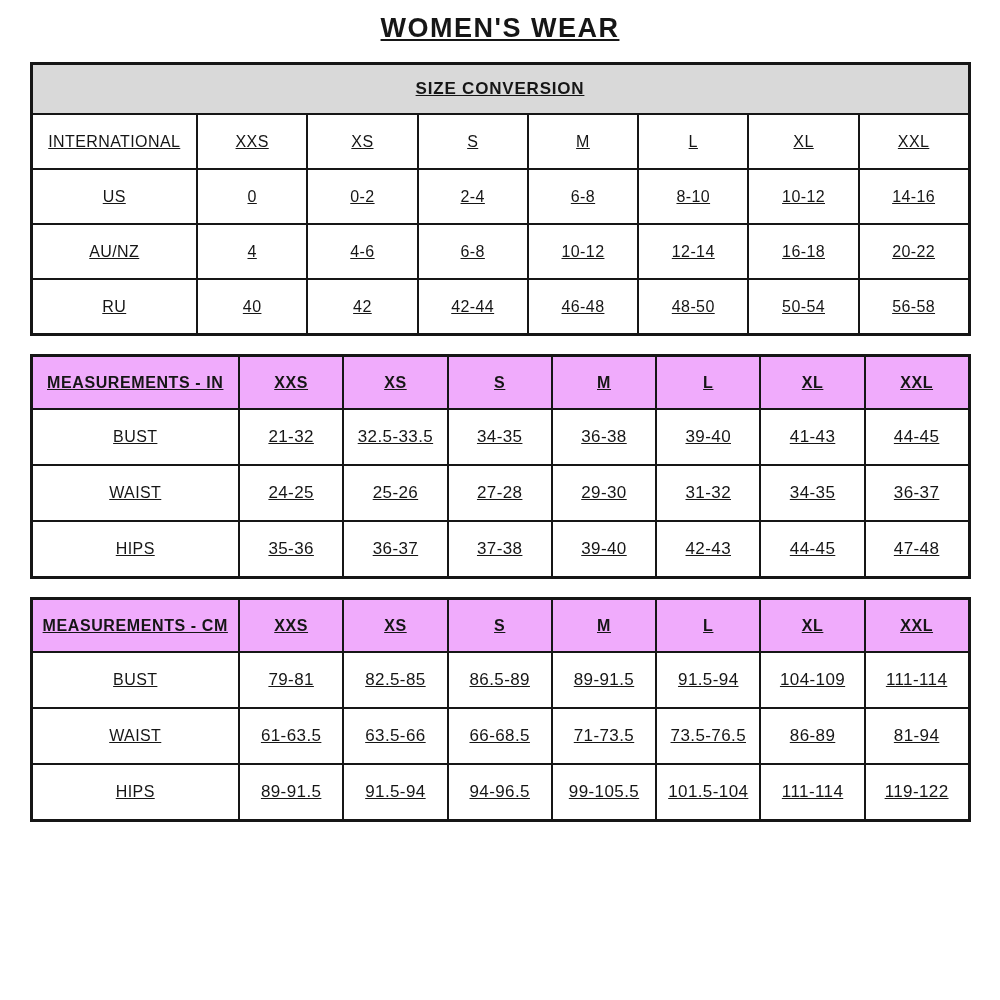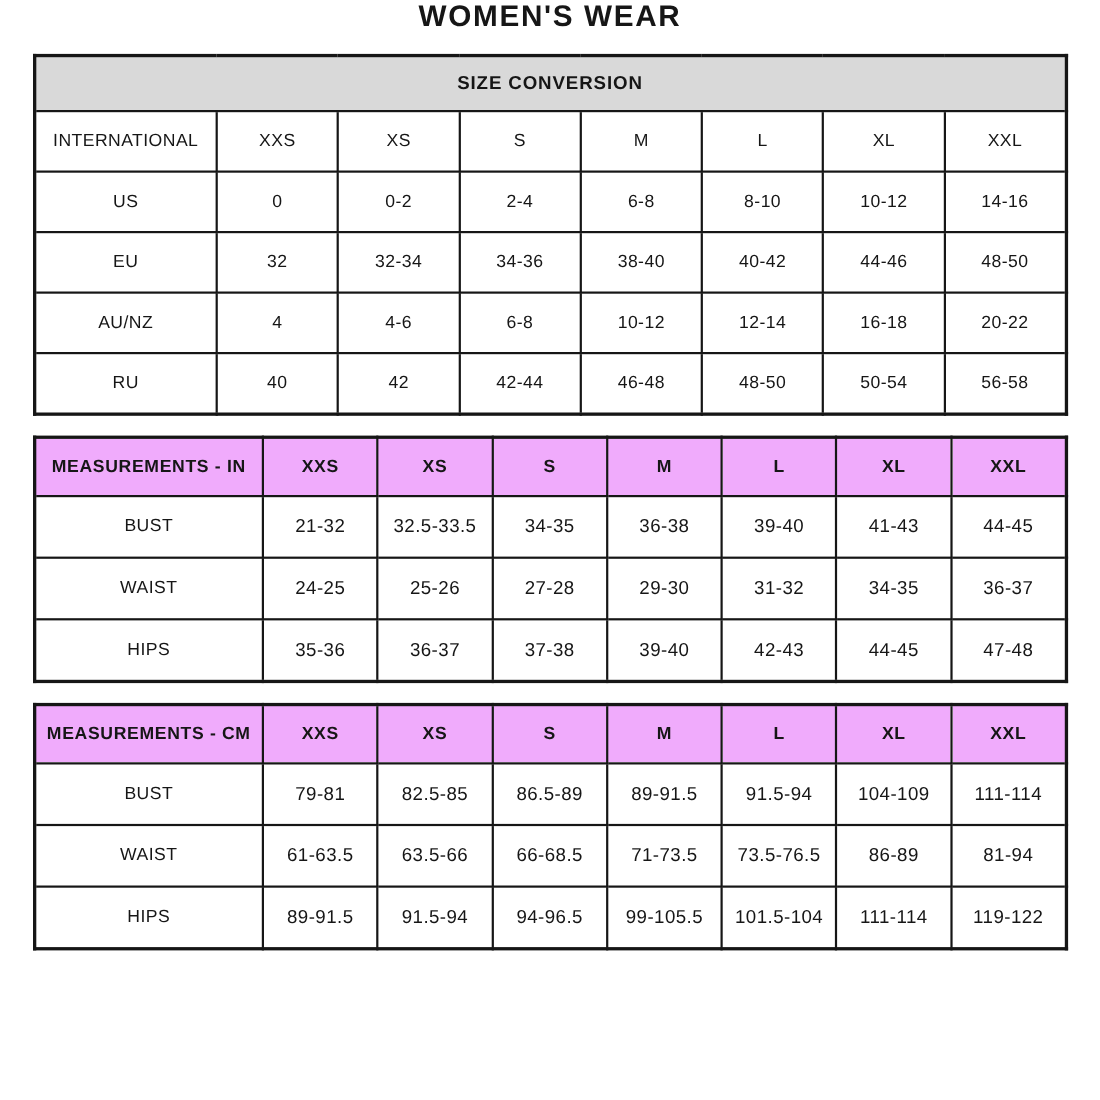--- a/index.html
+++ b/index.html
@@ -7,20 +7,22 @@
     padding: 0;
     background: #ffffff;
     width: 1000px;
     height: 1000px;
     font-family: "Liberation Sans", "DejaVu Sans", sans-serif;
     color: #161616;
   }
   .page {
     width: 941px;
     margin: 0 auto;
+    padding-top: 13px;
+    text-decoration: underline;
   }
   .page-title {
     text-align: center;
     font-size: 27px;
     font-weight: 700;
     letter-spacing: 1.5px;
     margin: 0 0 12px 0;
     color: #161616;
   }
   table {
@@ -99,30 +101,20 @@
     </tr>
     <tr>
       <td class="row-label">US</td>
       <td>0</td>
       <td>0-2</td>
       <td>2-4</td>
       <td>6-8</td>
       <td>8-10</td>
       <td>10-12</td>
       <td>14-16</td>
-    </tr>
-    <tr>
-      <td class="row-label">EU</td>
-      <td>32</td>
-      <td>32-34</td>
-      <td>34-36</td>
-      <td>38-40</td>
-      <td>40-42</td>
-      <td>44-46</td>
-      <td>48-50</td>
     </tr>
     <tr>
       <td class="row-label">AU/NZ</td>
       <td>4</td>
       <td>4-6</td>
       <td>6-8</td>
       <td>10-12</td>
       <td>12-14</td>
       <td>16-18</td>
       <td>20-22</td>

